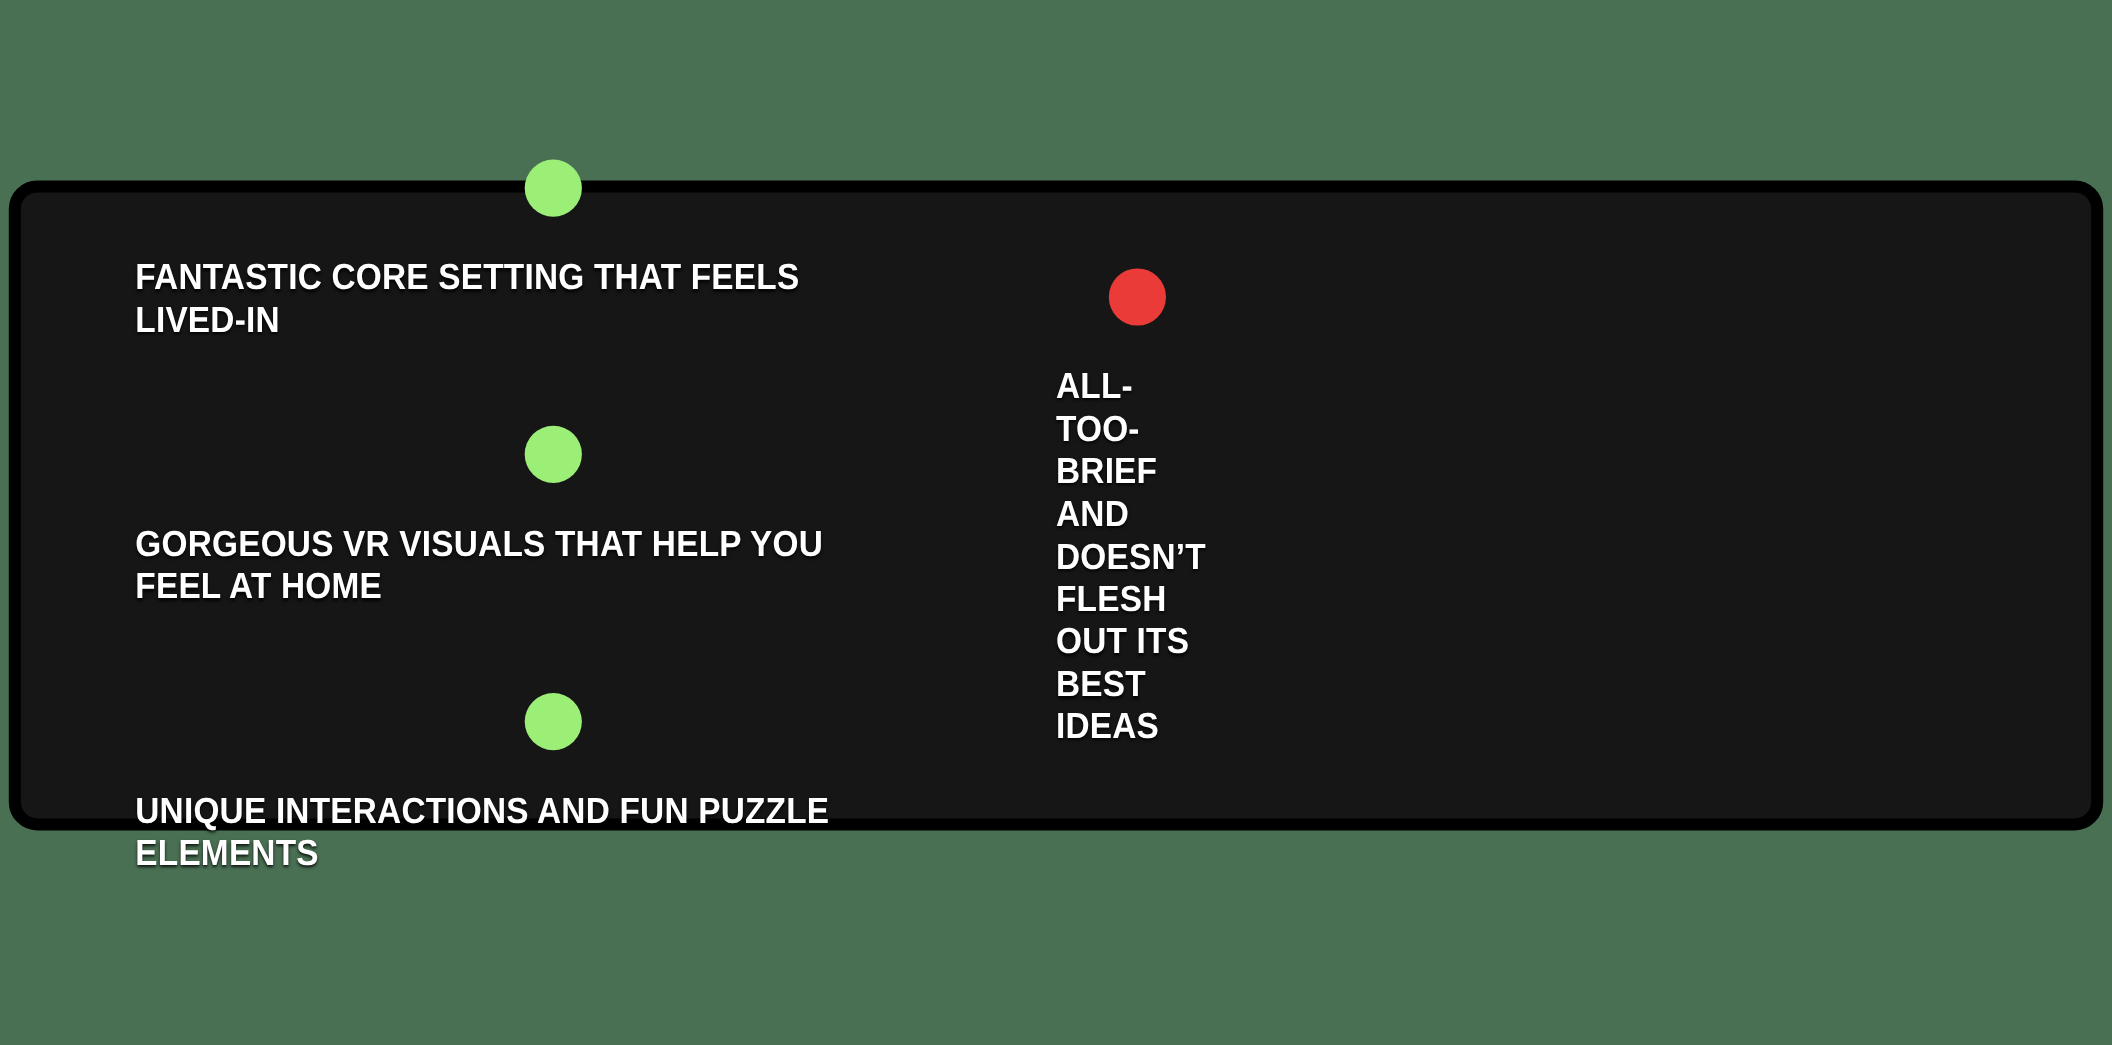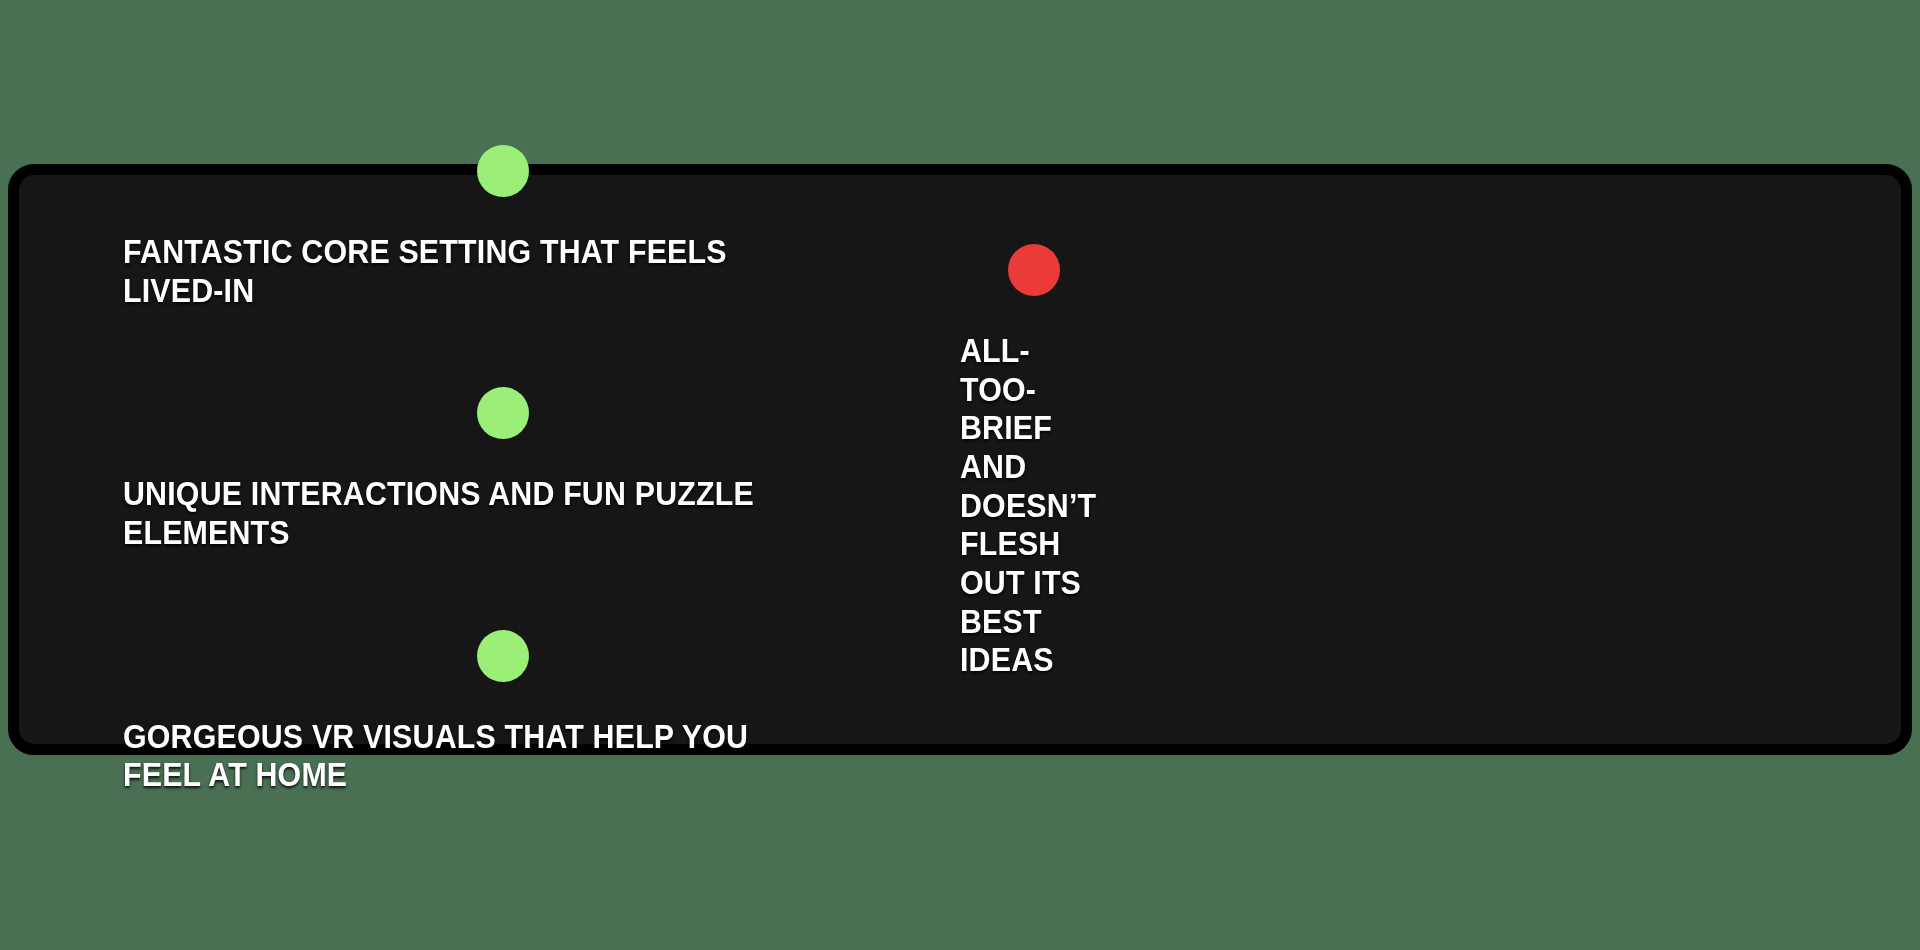--- a/index.html
+++ b/index.html
@@ -94,26 +94,26 @@
 
     <div class="column col-left">
 
       <div class="item">
         <span class="dot pro"></span>
         <span class="item-text">Fantastic core setting that feels lived-in</span>
       </div>
 
       <div class="item">
         <span class="dot pro"></span>
-        <span class="item-text">Unique interactions and fun puzzle elements</span>
+        <span class="item-text">Gorgeous VR visuals that help you feel at home</span>
       </div>
 
       <div class="item">
         <span class="dot pro"></span>
-        <span class="item-text">Gorgeous VR visuals that help you feel at home</span>
+        <span class="item-text">Unique interactions and fun puzzle elements</span>
       </div>
 
     </div>
 
     <div class="column col-right">
 
       <div class="item">
         <span class="dot con"></span>
         <span class="item-text">All-too-brief and doesn’t flesh out its best ideas</span>
       </div>

